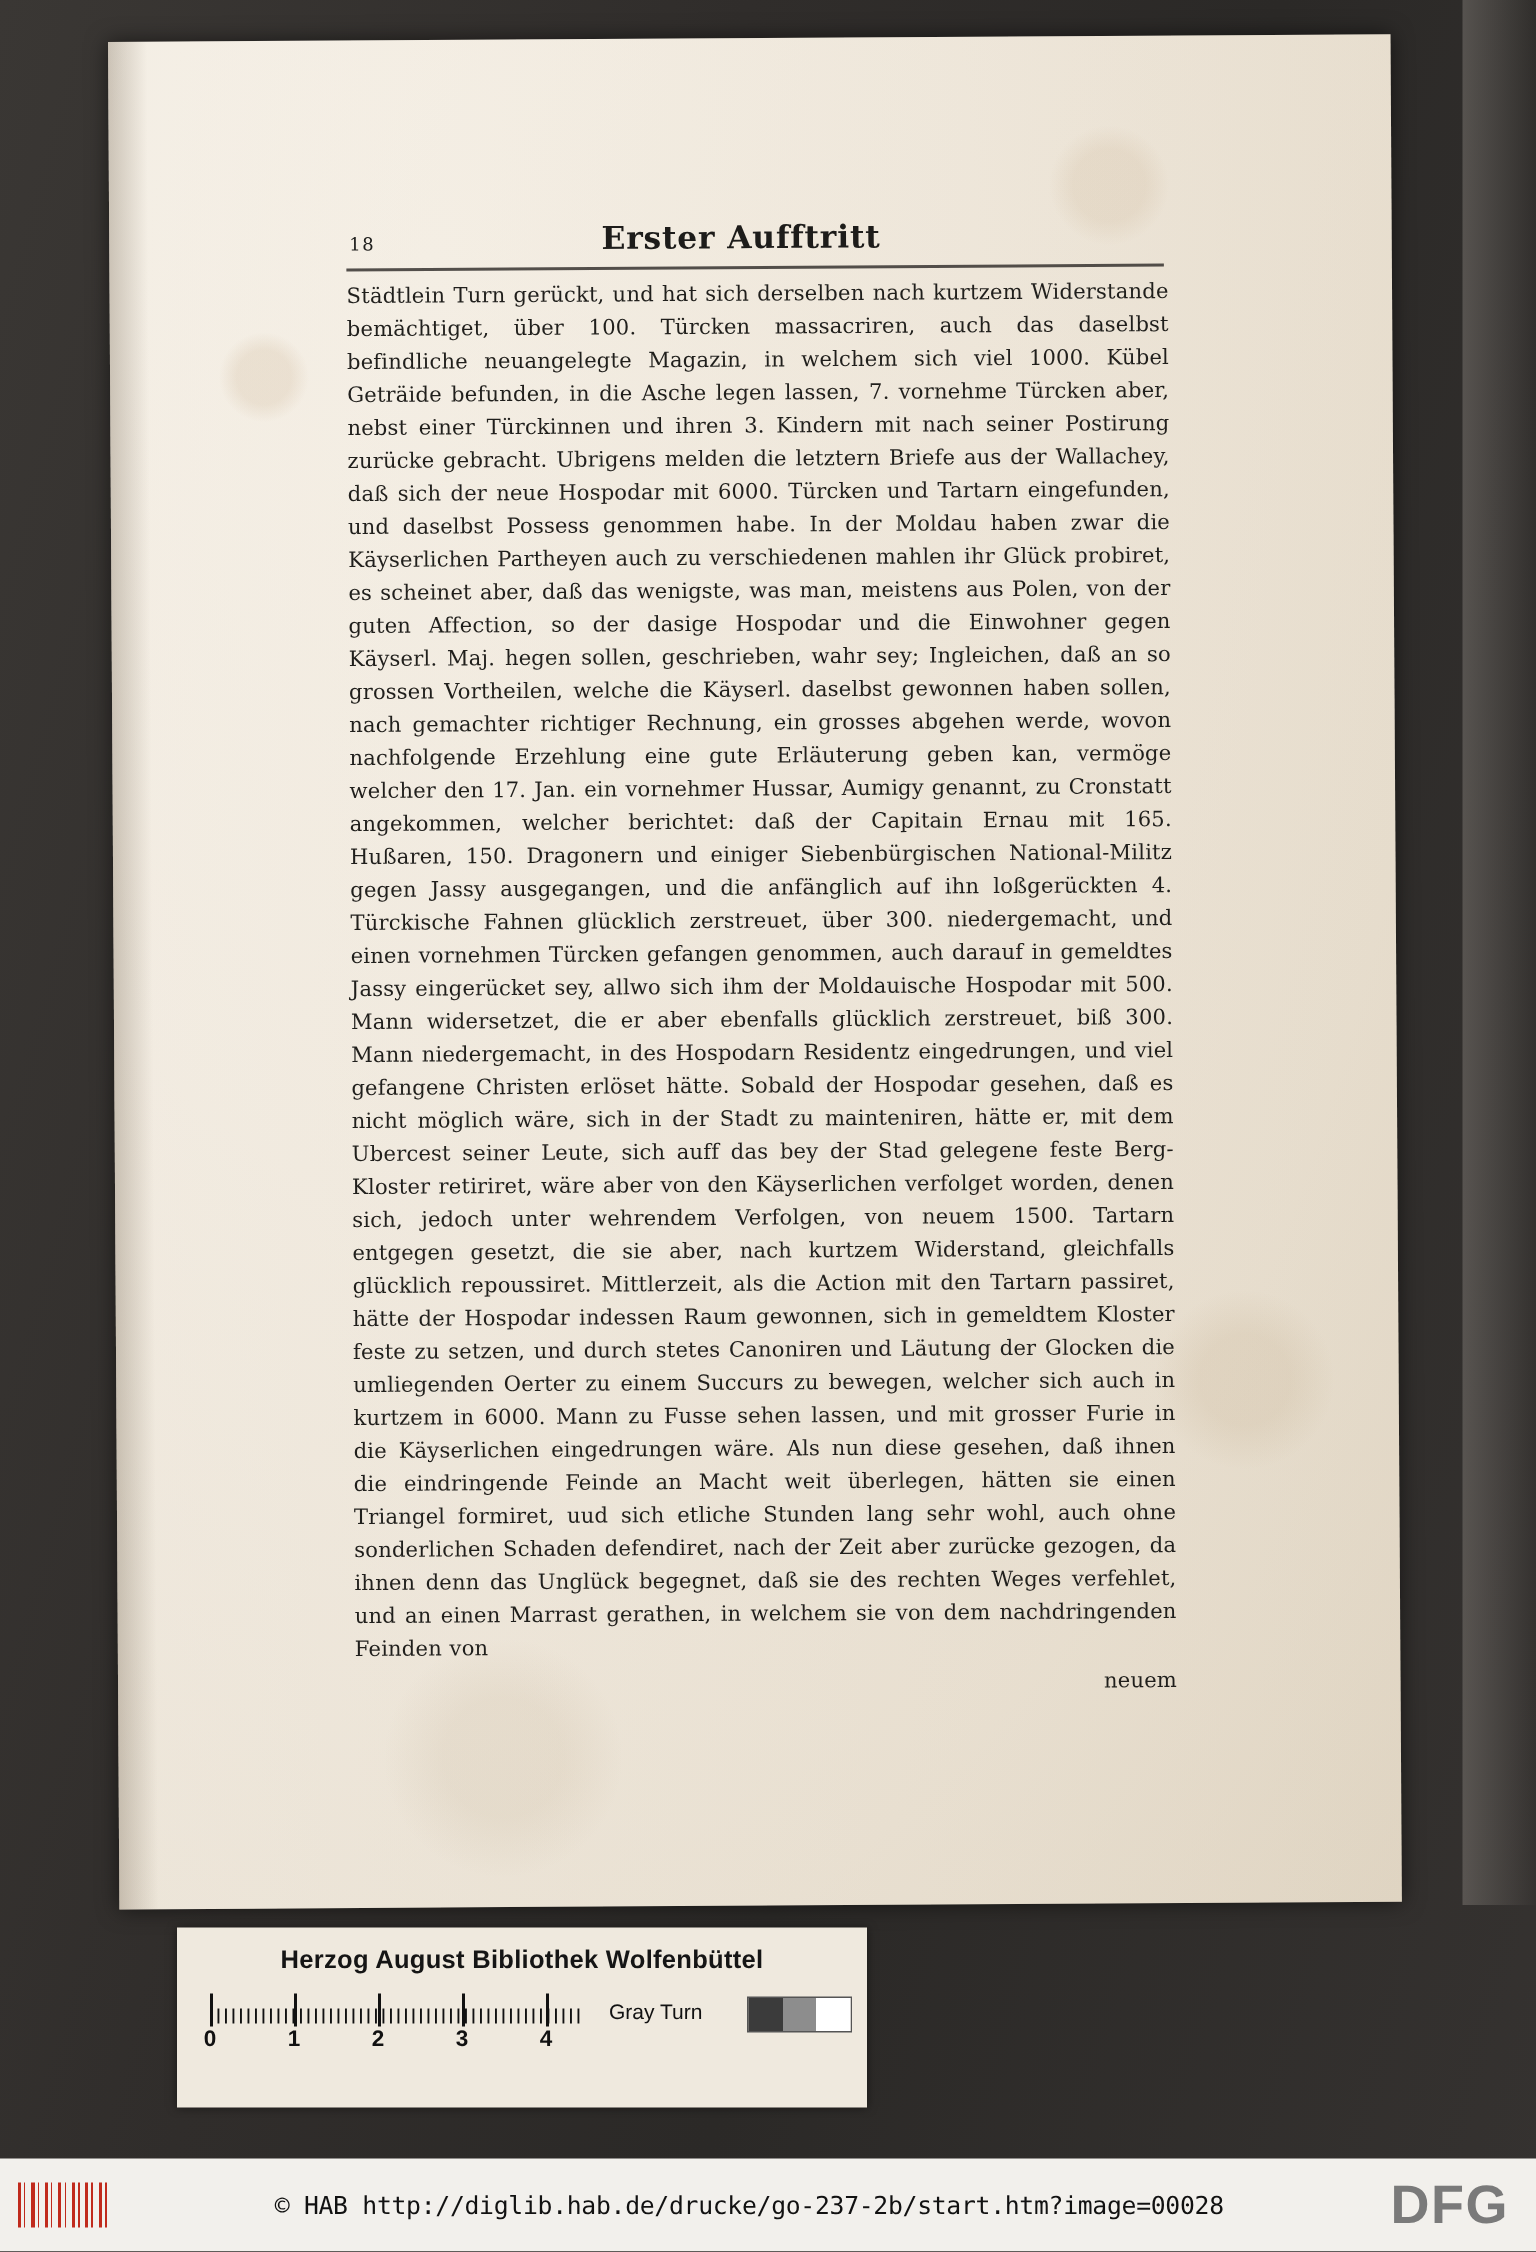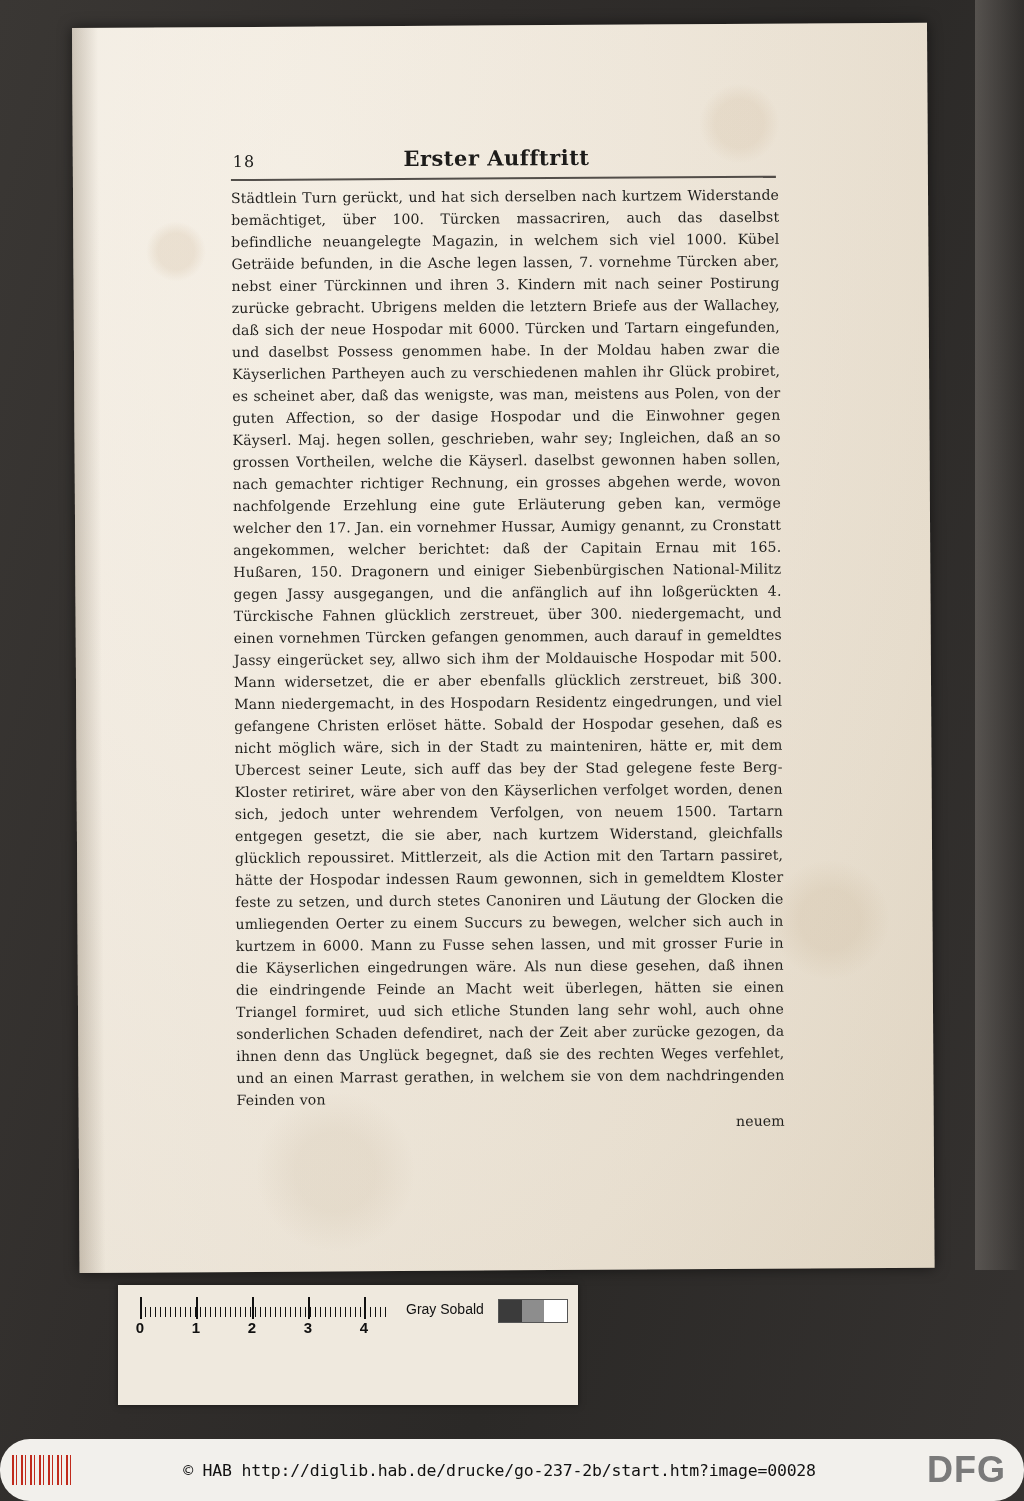--- a/index.html
+++ b/index.html
@@ -66,21 +66,21 @@
   #page-header {
     position: absolute;
     left: 160px;
     top: 120px;
     width: 560px;
     display: flex;
     align-items: baseline;
   }
   .folio-number {
     font-family: "DejaVu Serif", serif;
-    font-size: 16px;
+    font-size: 12px;
     color: #20201e;
     letter-spacing: 1px;
   }
   .running-title {
     flex: 1;
     text-align: center;
     padding-right: 55px;
     font-family: "DejaVu Serif", serif;
     font-weight: bold;
     font-size: 21px;
@@ -200,21 +200,20 @@
   
   #credit-bar {
     position: absolute;
     left: 0;
     bottom: 0;
     width: 1024px;
     height: 62px;
     background: #f2f0ec;
     display: flex;
     align-items: center;
-    border-radius: 30px;
   }
   #barcode {
     width: 60px;
     height: 30px;
     margin-left: 12px;
     background-image: repeating-linear-gradient(90deg,
       #c02a1c 0 2px, transparent 2px 4px, #c02a1c 4px 5px, transparent 5px 9px);
   }
   #credit-text {
     flex: 1;
@@ -248,36 +247,37 @@
   <div id="header-rule"></div>
 
   <div id="body-text">
     <p>Städtlein Turn gerückt, und hat sich derselben nach kurtzem Widerstande bemächtiget, über 100. Türcken massacriren, auch das daselbst befindliche neuangelegte Magazin, in welchem sich viel 1000. Kübel Geträide befunden, in die Asche legen lassen, 7. vornehme Türcken aber, nebst einer Türckinnen und ihren 3. Kindern mit nach seiner Postirung zurücke gebracht. Ubrigens melden die letztern Briefe aus der Wallachey, daß sich der neue Hospodar mit 6000. Türcken und Tartarn eingefunden, und daselbst Possess genommen habe. In der Moldau haben zwar die Käyserlichen Partheyen auch zu verschiedenen mahlen ihr Glück probiret, es scheinet aber, daß das wenigste, was man, meistens aus Polen, von der guten Affection, so der dasige Hospodar und die Einwohner gegen Käyserl. Maj. hegen sollen, geschrieben, wahr sey; Ingleichen, daß an so grossen Vortheilen, welche die Käyserl. daselbst gewonnen haben sollen, nach gemachter richtiger Rechnung, ein grosses abgehen werde, wovon nachfolgende Erzehlung eine gute Erläuterung geben kan, vermöge welcher den 17. Jan. ein vornehmer Hussar, Aumigy genannt, zu Cronstatt angekommen, welcher berichtet: daß der Capitain Ernau mit 165. Hußaren, 150. Dragonern und einiger Siebenbürgischen National-Militz gegen Jassy ausgegangen, und die anfänglich auf ihn loßgerückten 4. Türckische Fahnen glücklich zerstreuet, über 300. niedergemacht, und einen vornehmen Türcken gefangen genommen, auch darauf in gemeldtes Jassy eingerücket sey, allwo sich ihm der Moldauische Hospodar mit 500. Mann widersetzet, die er aber ebenfalls glücklich zerstreuet, biß 300. Mann niedergemacht, in des Hospodarn Residentz eingedrungen, und viel gefangene Christen erlöset hätte. Sobald der Hospodar gesehen, daß es nicht möglich wäre, sich in der Stadt zu mainteniren, hätte er, mit dem Ubercest seiner Leute, sich auff das bey der Stad gelegene feste Berg-Kloster retiriret, wäre aber von den Käyserlichen verfolget worden, denen sich, jedoch unter wehrendem Verfolgen, von neuem 1500. Tartarn entgegen gesetzt, die sie aber, nach kurtzem Widerstand, gleichfalls glücklich repoussiret. Mittlerzeit, als die Action mit den Tartarn passiret, hätte der Hospodar indessen Raum gewonnen, sich in gemeldtem Kloster feste zu setzen, und durch stetes Canoniren und Läutung der Glocken die umliegenden Oerter zu einem Succurs zu bewegen, welcher sich auch in kurtzem in 6000. Mann zu Fusse sehen lassen, und mit grosser Furie in die Käyserlichen eingedrungen wäre. Als nun diese gesehen, daß ihnen die eindringende Feinde an Macht weit überlegen, hätten sie einen Triangel formiret, uud sich etliche Stunden lang sehr wohl, auch ohne sonderlichen Schaden defendiret, nach der Zeit aber zurücke gezogen, da ihnen denn das Unglück begegnet, daß sie des rechten Weges verfehlet, und an einen Marrast gerathen, in welchem sie von dem nachdringenden Feinden von</p>
     <div id="catchword">neuem</div>
   </div>
 
 </div>
 
 <div id="target-card">
+  <div id="library-name">Herzog August Bibliothek Wolfenbüttel</div>
   <div id="ruler-row">
     <div id="ruler-ticks">
       <i class="major" style="left:0px"></i>
       <i class="major" style="left:56px"></i>
       <i class="major" style="left:112px"></i>
       <i class="major" style="left:168px"></i>
       <i class="major" style="left:224px"></i>
     </div>
     <div id="ruler-numbers">
       <span style="left:0px">0</span>
       <span style="left:56px">1</span>
       <span style="left:112px">2</span>
       <span style="left:168px">3</span>
       <span style="left:224px">4</span>
     </div>
-    <div id="grayscale-label">Gray Sobald</div>
+    <div id="grayscale-label">Gray Turn</div>
     <div id="grayscale-patches">
       <i style="background:#3b3b3b"></i>
       <i style="background:#8d8d8d"></i>
       <i style="background:#ffffff"></i>
     </div>
   </div>
 </div>
 
 <div id="credit-bar">
   <div id="barcode"></div>

